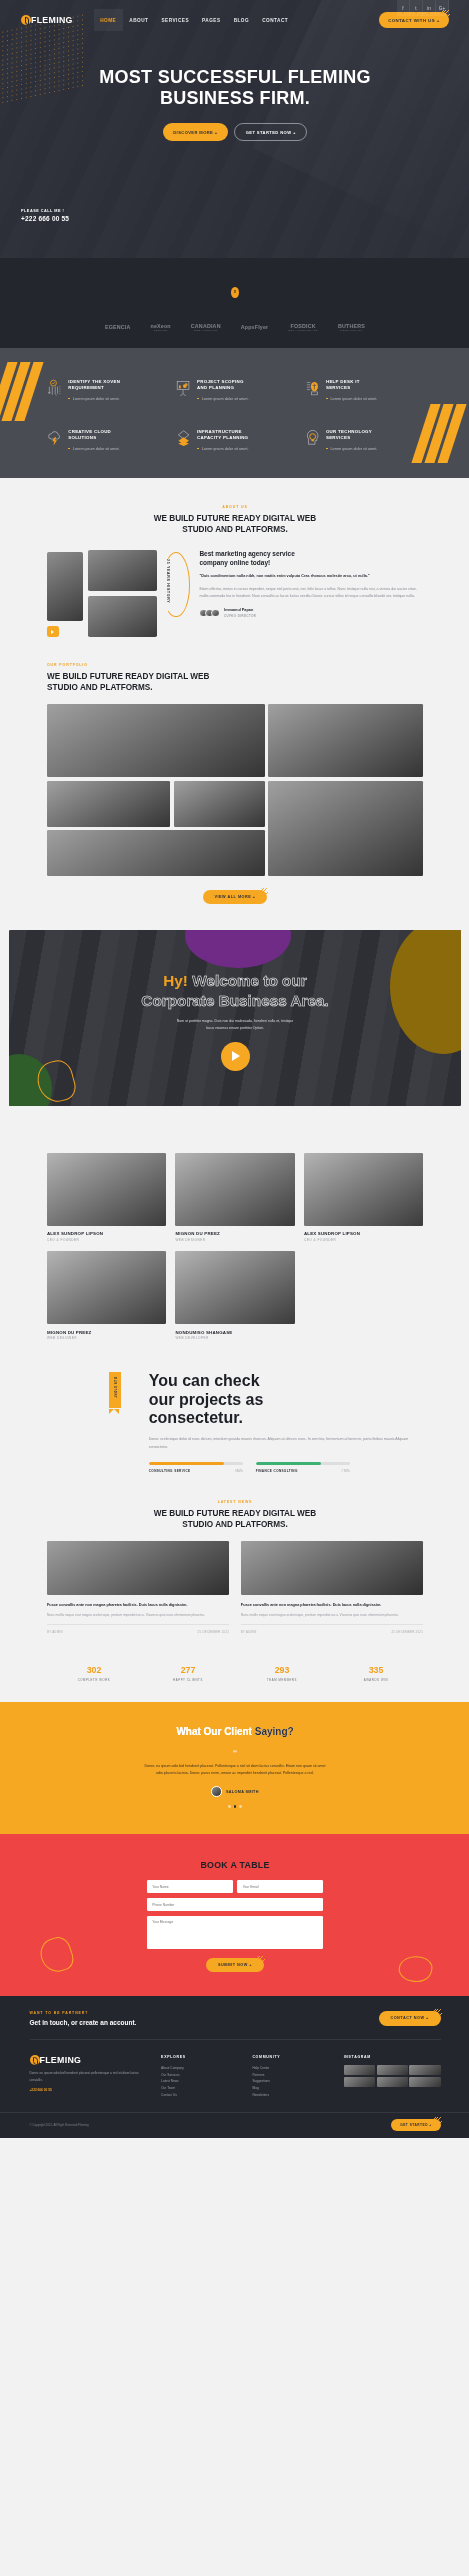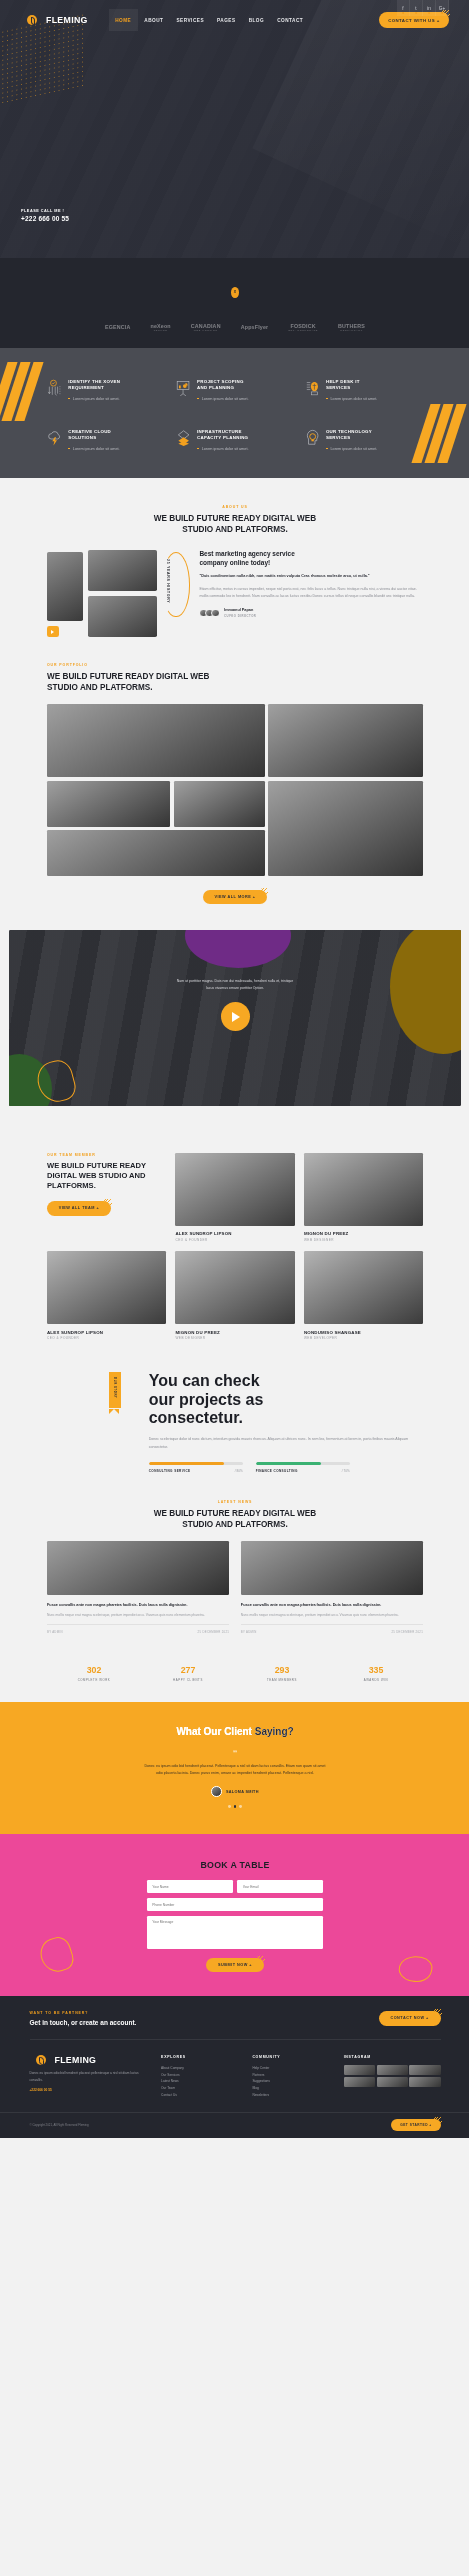--- a/index.html
+++ b/index.html
@@ -16,21 +16,21 @@
   .hero:after{content:"";position:absolute;right:-70px;top:-35px;width:247px;height:247px;
       background:linear-gradient(135deg,rgba(255,255,255,.05),rgba(255,255,255,0));transform:rotate(25deg);}
   .social{position:absolute;top:0;right:21px;display:flex;z-index:6;}
   .social a{width:13px;height:16.4px;display:flex;align-items:center;justify-content:center;
       background:rgba(255,255,255,.07);color:#cfd1d6;font-size:4.7px;border-right:0.6px solid rgba(255,255,255,.07);
       position:relative;text-decoration:none;}
   .social a:after{content:"";position:absolute;bottom:2.3px;left:50%;transform:translateX(-50%);
       width:1.8px;height:1.8px;background:#f2a01e;border-radius:50%;}
 
   .nav{position:relative;z-index:5;display:flex;align-items:center;padding:9.4px 21px 0 21px;}
-  .logo{display:flex;gap:9px;margin-left:6px;}
+  .logo{display:flex;gap:0;}
   .logo-mark{width:10px;height:10px;border-radius:50%;background:#f2a01e;position:relative;flex:none;}
   .logo-mark:after{content:"";position:absolute;left:3.5px;top:1.8px;width:2.9px;height:5.9px;
       border:0.9px solid #2b2d36;border-radius:0 3.5px 0 3.5px;}
   .logo-text{color:#fff;font-size:8.8px;font-weight:bold;letter-spacing:0.3px;}
   .menu{display:flex;gap:0;margin-left:21px;}
   .menu a{color:#e6e7ea;font-size:4.7px;font-weight:bold;letter-spacing:0.5px;text-decoration:none;
       padding:8.2px 6.5px;}
   .menu a.active{color:#f2a01e;background:rgba(255,255,255,.06);}
   .cta-top{margin-left:auto;background:#f7a823;color:#2b2d36;font-size:4.4px;font-weight:bold;
       letter-spacing:0.4px;padding:5.3px 9.4px;border-radius:11.7px;border:none;cursor:pointer;position:relative;}
@@ -194,21 +194,21 @@
   .testi p{width:188px;margin:4.7px auto 0;font-size:3.6px;line-height:1.95;color:#3b3123;}
   .t-auth{display:flex;align-items:center;justify-content:center;gap:4.1px;margin-top:9.4px;}
   .t-auth .tav{width:10.6px;height:10.6px;border-radius:50%;background:linear-gradient(140deg,#8e8e8e,#303030);
       border:0.9px solid #fff;}
   .t-auth .tn{font-size:3.8px;font-weight:bold;color:#2b2d36;letter-spacing:0.3px;}
   .dots{display:flex;gap:2.9px;justify-content:center;margin-top:8.2px;}
   .dot{width:2.9px;height:2.9px;border-radius:50%;background:rgba(255,255,255,.55);}
   .dot.on{background:#2b2d36;}
 
   
-  .book{padding:26px 0 23.5px;text-align:center;position:relative;overflow:hidden;background:#ec4899;}
+  .book{padding:26px 0 23.5px;text-align:center;position:relative;overflow:hidden;background:#ef4444;}
   .book h2{font-size:8.8px;font-weight:bold;color:#1d1f26;letter-spacing:0.3px;
       font-family:"Liberation Sans Narrow","Liberation Sans",sans-serif;font-stretch:condensed;}
   .book-form{width:176px;margin:10.6px auto 0;display:flex;flex-direction:column;gap:4.7px;}
   .fld{height:13px;background:#fff;border:none;border-radius:1.2px;font-size:3.3px;color:#b5b7bc;
       padding:0 5.3px;font-family:"Liberation Sans",sans-serif;}
   .fld.ta{height:33px;padding-top:4.1px;resize:none;}
   .row2{display:flex;gap:4.7px;}
   .row2 .fld{flex:1;}
   .sq-left{position:absolute;left:41px;bottom:23.5px;width:30.5px;height:34px;border:1.2px solid #f7a823;
       border-radius:55% 45% 40% 60%;transform:rotate(-18deg);}
@@ -254,20 +254,30 @@
       <a href="#" class="active">HOME</a>
       <a href="#">ABOUT</a>
       <a href="#">SERVICES</a>
       <a href="#">PAGES</a>
       <a href="#">BLOG</a>
       <a href="#">CONTACT</a>
     </div>
     <button class="cta-top">CONTACT WITH US  +</button>
   </nav>
 
+  <div class="hero-body">
+    <h1>
+      <span>MOST SUCCESSFUL FLEMING</span><br>
+      <span>BUSINESS FIRM.</span>
+    </h1>
+    <div class="hero-btns">
+      <button class="btn-y">DISCOVER MORE  +</button>
+      <button class="btn-o">GET STARTED NOW  +</button>
+    </div>
+  </div>
 
   <div class="callbox">
     <div class="lbl">PLEASE CALL ME !</div>
     <div class="num">+222 666 00 55</div>
   </div>
 </section>
 
 <section class="trusted">
   <div class="badge">X</div>
   <div class="brands">
@@ -457,37 +467,34 @@
   </div>
 </section>
 
 <section style="background:#f2f2f2;padding:2.3px 0 17.6px;">
   <div class="welcome">
     <div class="blob b-purple"></div>
     <div class="blob b-gold"></div>
     <div class="blob b-green"></div>
     <div class="squiggle"></div>
     <div class="welcome-in">
+      <h2>
+        <span class="hy">Hy!</span><span> Welcome to our</span><br>
+        <span>Corporate Business Area.</span>
+      </h2>
       <p><span>Nam ut porttitor magna. Duis non dui malesuada, hendreri nulla et, tristique</span><br><span>lacus vivamus ornare porttitor Option.</span></p>
       <div class="bigplay">
           <i></i>
         </div>
     </div>
   </div>
 </section>
 
 <section class="sec team">
   <div class="team-grid">
-    <div class="team-intro">
-      <div class="eyebrow">OUR TEAM MEMBER</div>
-      <div class="sec-title">
-        <span>WE BUILD FUTURE READY</span><br><span>DIGITAL WEB STUDIO AND</span><br><span>PLATFORMS.</span>
-      </div>
-      <button class="btn-pill" style="margin-top:9.4px;">VIEW ALL TEAM  +</button>
-    </div>
 
     <div class="tcard">
       <div class="tphoto"></div>
       <div class="tname">ALEX SUNDROP LIPSON</div>
       <div class="trole">CEO &amp; FOUNDER</div>
     </div>
     <div class="tcard">
       <div class="tphoto"></div>
       <div class="tname">MIGNON DU PREEZ</div>
       <div class="trole">WEB DESIGNER</div>

